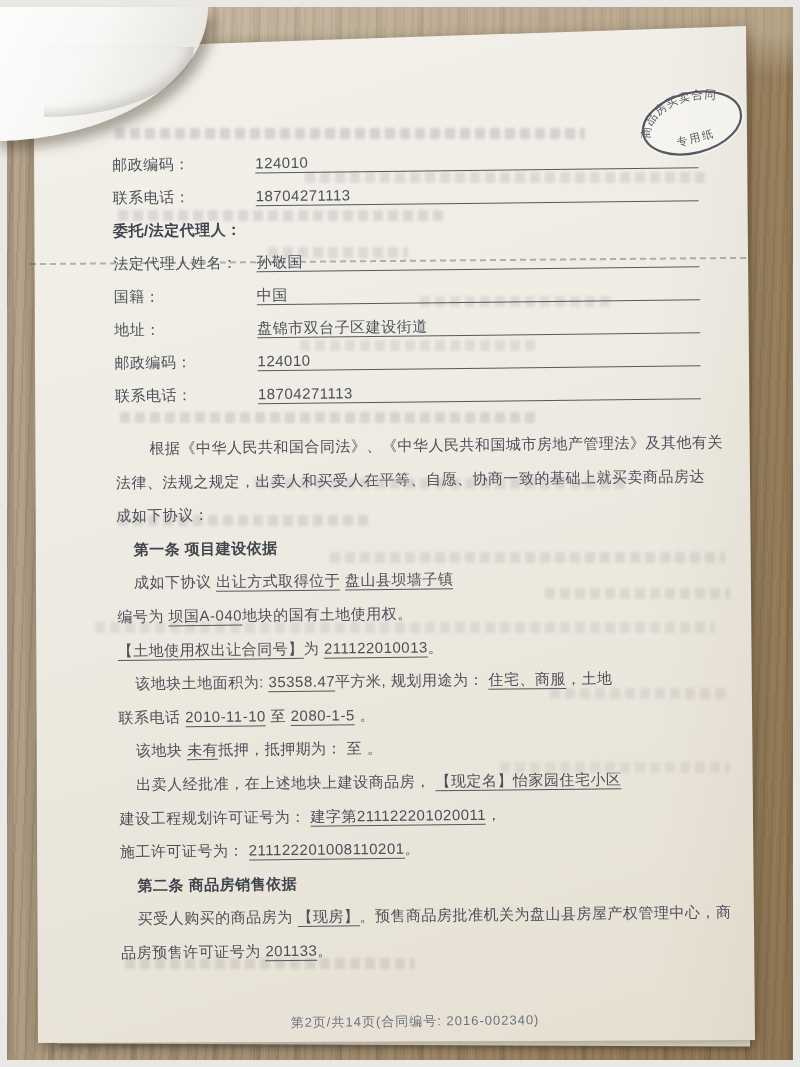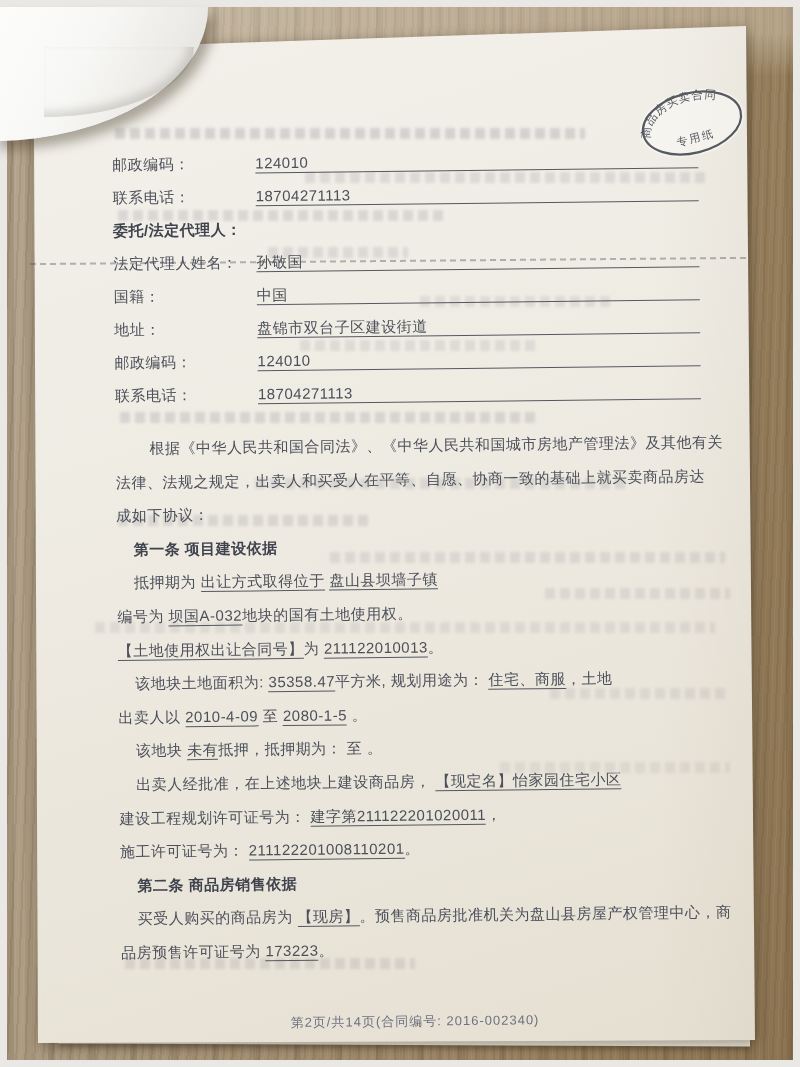--- a/index.html
+++ b/index.html
@@ -161,29 +161,29 @@
         <div class="frow">
           <span class="flabel">联系电话：</span>
           <span class="fline">18704271113</span>
         </div>
       </div>
     <div id="body-container" class="body-block">
         <div class="bline" style="padding-left: 34px;"><span>根据《中华人民共和国合同法》、《中华人民共和国城市房地产管理法》及其他有关</span></div>
         <div class="bline" style="padding-left: 0px;"><span>法律、法规之规定，出卖人和买受人在平等、自愿、协商一致的基础上就买卖商品房达</span></div>
         <div class="bline" style="padding-left: 0px;"><span>成如下协议：</span></div>
         <div class="bline bold" style="padding-left: 17px;"><span>第一条 项目建设依据</span></div>
-        <div class="bline" style="padding-left: 17px;"><span>抵押期为 </span><span class="u">出让方式取得位于</span><span> </span><span class="u">盘山县坝墙子镇</span></div>
-        <div class="bline" style="padding-left: 0px;"><span>编号为 </span><span class="u">坝国A-032</span><span>地块的国有土地使用权。</span></div>
+        <div class="bline" style="padding-left: 17px;"><span>成如下协议 </span><span class="u">出让方式取得位于</span><span> </span><span class="u">盘山县坝墙子镇</span></div>
+        <div class="bline" style="padding-left: 0px;"><span>编号为 </span><span class="u">坝国A-040</span><span>地块的国有土地使用权。</span></div>
         <div class="bline" style="padding-left: 0px;"><span class="u">【土地使用权出让合同号】</span><span>为 </span><span class="u">211122010013</span><span>。</span></div>
         <div class="bline" style="padding-left: 17px;"><span>该地块土地面积为: </span><span class="u">35358.47</span><span>平方米, 规划用途为： </span><span class="u">住宅、商服</span><span>，土地</span></div>
-        <div class="bline" style="padding-left: 0px;"><span>出卖人以 </span><span class="u">2010-4-09</span><span> 至 </span><span class="u">2080-1-5</span><span> 。</span></div>
+        <div class="bline" style="padding-left: 0px;"><span>联系电话 </span><span class="u">2010-11-10</span><span> 至 </span><span class="u">2080-1-5</span><span> 。</span></div>
         <div class="bline" style="padding-left: 17px;"><span>该地块 </span><span class="u">未有</span><span>抵押，抵押期为： 至 。</span></div>
         <div class="bline" style="padding-left: 17px;"><span>出卖人经批准，在上述地块上建设商品房， </span><span class="u">【现定名】怡家园住宅小区</span></div>
         <div class="bline" style="padding-left: 0px;"><span>建设工程规划许可证号为： </span><span class="u">建字第211122201020011</span><span>，</span></div>
         <div class="bline" style="padding-left: 0px;"><span>施工许可证号为： </span><span class="u">211122201008110201</span><span>。</span></div>
         <div class="bline bold" style="padding-left: 17px;"><span>第二条 商品房销售依据</span></div>
         <div class="bline" style="padding-left: 17px;"><span>买受人购买的商品房为 </span><span class="u">【现房】</span><span>。预售商品房批准机关为盘山县房屋产权管理中心，商</span></div>
-        <div class="bline" style="padding-left: 0px;"><span>品房预售许可证号为 </span><span class="u">173223</span><span>。</span></div>
+        <div class="bline" style="padding-left: 0px;"><span>品房预售许可证号为 </span><span class="u">201133</span><span>。</span></div>
       </div>
     <div class="footer">第2页/共14页(合同编号: 2016-002340)</div>
   </div>
 
 </div>
 
 </body></html>

